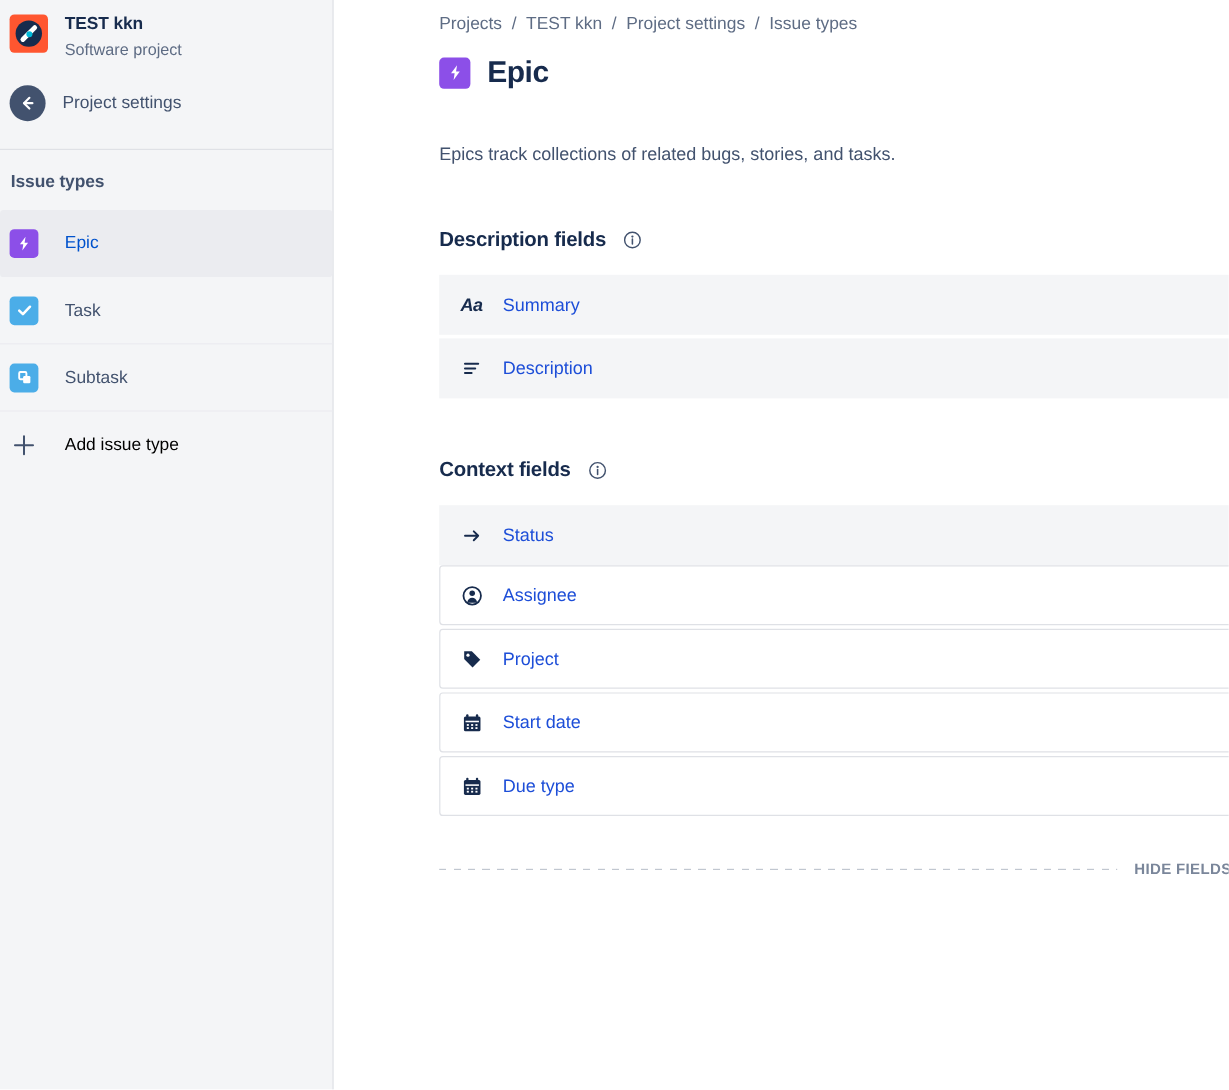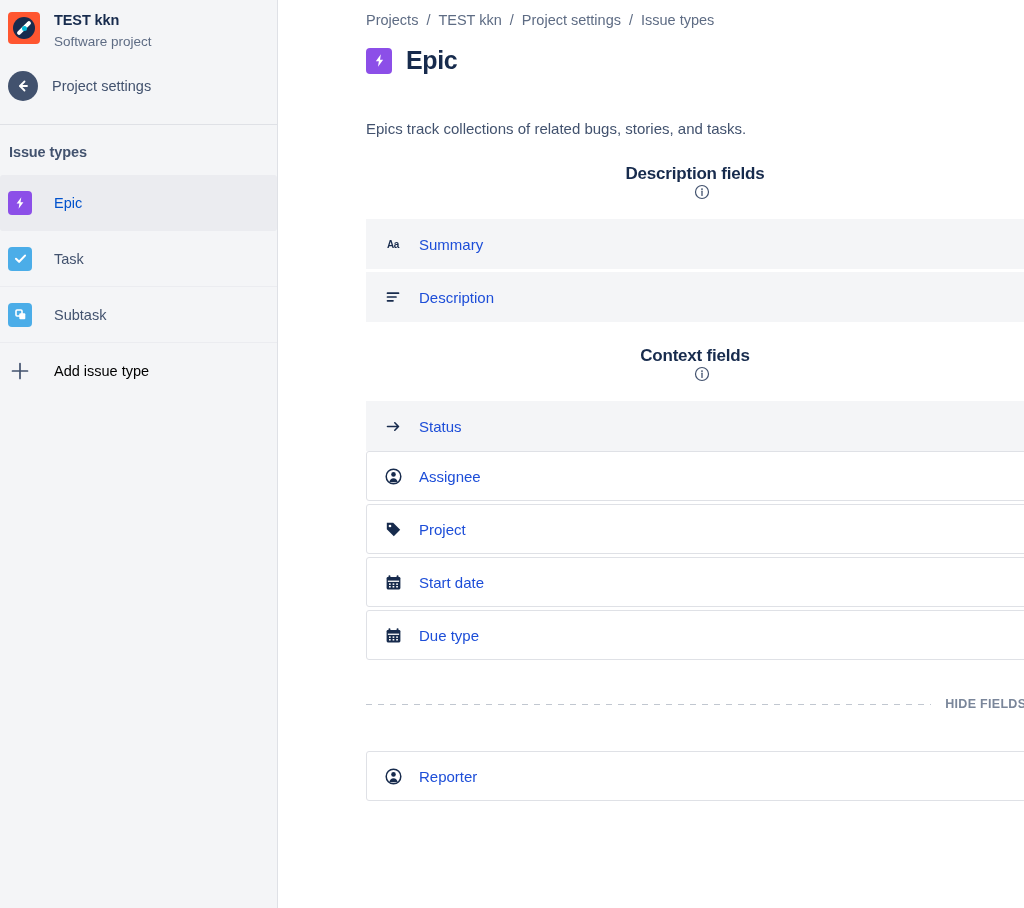--- a/index.html
+++ b/index.html
@@ -229,22 +229,21 @@
   .intro-text {
     font-size: 15px;
     color: #42526E;
     margin-top: 43px;
     line-height: 22px;
   }
 
   .section-head {
     display: flex;
     align-items: center;
-    margin-top: 24px;
-    flex-direction: column;
+    margin-top: 50px;
   }
   .section-head .sh-label {
     font-size: 17px;
     font-weight: bold;
     color: #172B4D;
     letter-spacing: -0.2px;
   }
   .section-head .info-ico { margin-left: 14px; display:flex; align-items:center; }
 
   .field-group { margin-top: 19px; }
@@ -274,24 +273,25 @@
     align-items: center;
     justify-content: center;
     color: #172B4D;
   }
   .field-row .f-label {
     font-size: 15px;
     color: #1d4ed8;
     margin-left: 16px;
   }
   .field-row .f-icon.aa {
-    font-size: 10px;
+    font-size: 15px;
     font-weight: bold;
     color: #172B4D;
     letter-spacing: -0.3px;
+    font-style: italic;
   }
 
   .desc-group .field-row.static { margin-bottom: 3px; }
 
   .hide-divider {
     display: flex;
     align-items: center;
     width: 700px;
     margin-top: 33px;
     height: 22px;
@@ -519,27 +519,15 @@
         <span class="f-label">Due type</span>
       </div>
 
     </div>
 
     <div class="hide-divider">
       <div class="dash-line"></div>
       <span class="hide-label">HIDE FIELDS BELO</span>
     </div>
 
-    <div class="field-group reporter-group">
-      <div class="field-row draggable">
-        <span class="f-icon">
-          <svg width="17" height="17" viewBox="0 0 17 17" fill="none">
-            <circle cx="8.5" cy="8.5" r="7.3" stroke="#172B4D" stroke-width="1.5" fill="none"></circle>
-            <circle cx="8.5" cy="6.4" r="2.3" fill="#172B4D"></circle>
-            <path d="M4.3 14.2 C4.8 11.4 6.4 10.2 8.5 10.2 C10.6 10.2 12.2 11.4 12.7 14.2 Z" fill="#172B4D"></path>
-          </svg>
-        </span>
-        <span class="f-label">Reporter</span>
-      </div>
-    </div>
 
   </div>
 </div>
 
 </body></html>

